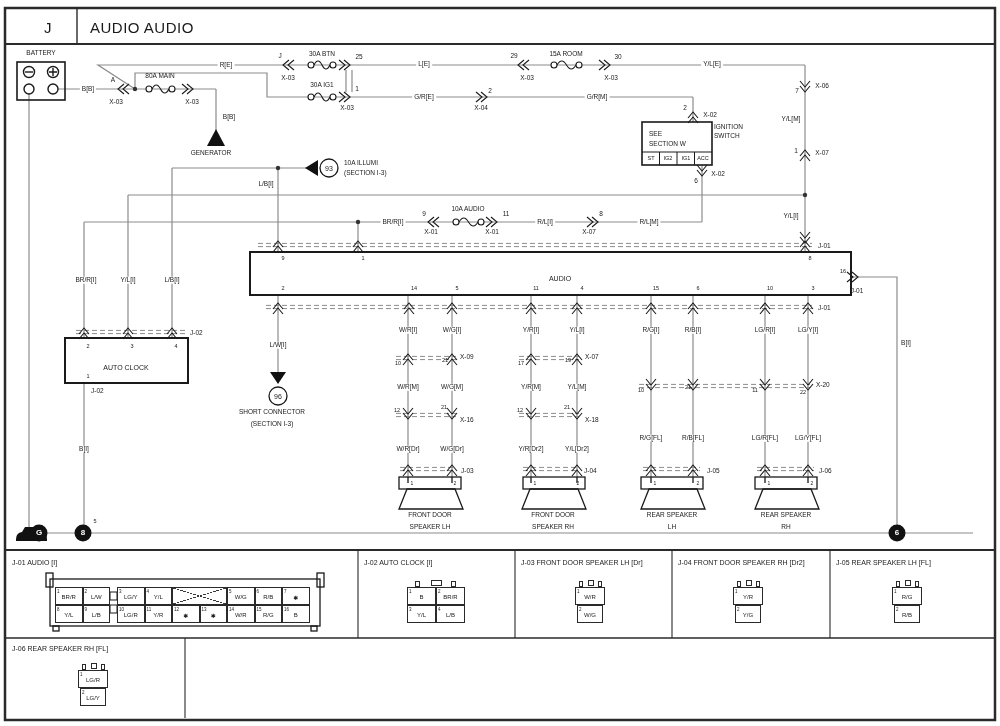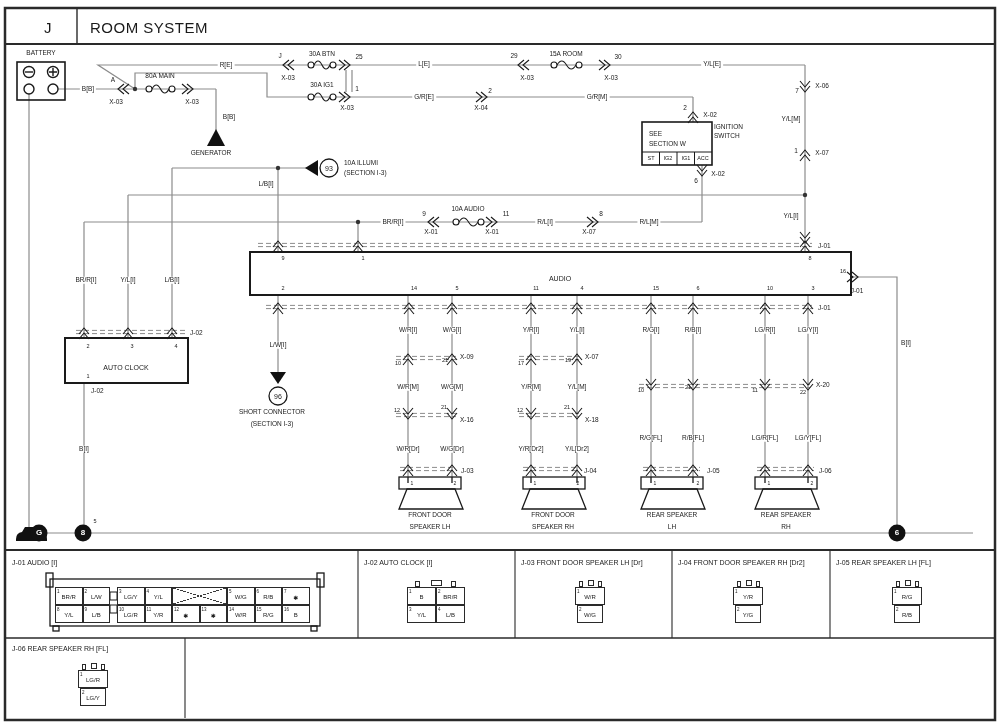--- a/index.html
+++ b/index.html
@@ -212,21 +212,21 @@
         <path d="M803,471 L808,465 L813,471 M803,476 L808,470 L813,476" fill="none" stroke="#1a1a1a" stroke-width="1.1"></path>
         <circle cx="135" cy="89" r="2.2" fill="#333"></circle>
         <circle cx="278" cy="168" r="2.2" fill="#333"></circle>
         <circle cx="358" cy="222" r="2.2" fill="#333"></circle>
         <circle cx="805" cy="195" r="2.2" fill="#333"></circle>
       </g>
   </svg>
 
   <div id="overlay">
     <div class="hdr" style="left:48px;top:27px;transform:translate(-50%,-50%);position:absolute">J</div>
-    <div class="hdr" style="left:90px;top:27px;transform:translate(0,-50%);position:absolute">ROOM SYSTEM</div>
+    <div class="hdr" style="left:90px;top:27px;transform:translate(0,-50%);position:absolute">AUDIO AUDIO</div>
   <span class="lbl" style="left: 41px; top: 53px; font-size: 6.5px;">BATTERY</span>
       <span class="lbl bg" style="left: 88px; top: 89px; font-size: 6.5px;">B[B]</span>
       <span class="lbl" style="left: 113px; top: 80px; font-size: 6.5px;">A</span>
       <span class="lbl" style="left: 116px; top: 102px; font-size: 6.5px;">X-03</span>
       <span class="lbl" style="left: 160px; top: 76px; font-size: 6.5px;">80A MAIN</span>
       <span class="lbl" style="left: 192px; top: 102px; font-size: 6.5px;">X-03</span>
       <span class="lbl" style="left: 229px; top: 117px; font-size: 6.5px;">B[B]</span>
       <span class="lbl" style="left: 211px; top: 153px; font-size: 6.5px;">GENERATOR</span>
       <span class="lbl bg" style="left: 226px; top: 65px; font-size: 6.5px;">R[E]</span>
       <span class="lbl" style="left: 280px; top: 56px; font-size: 6.5px;">J</span>

